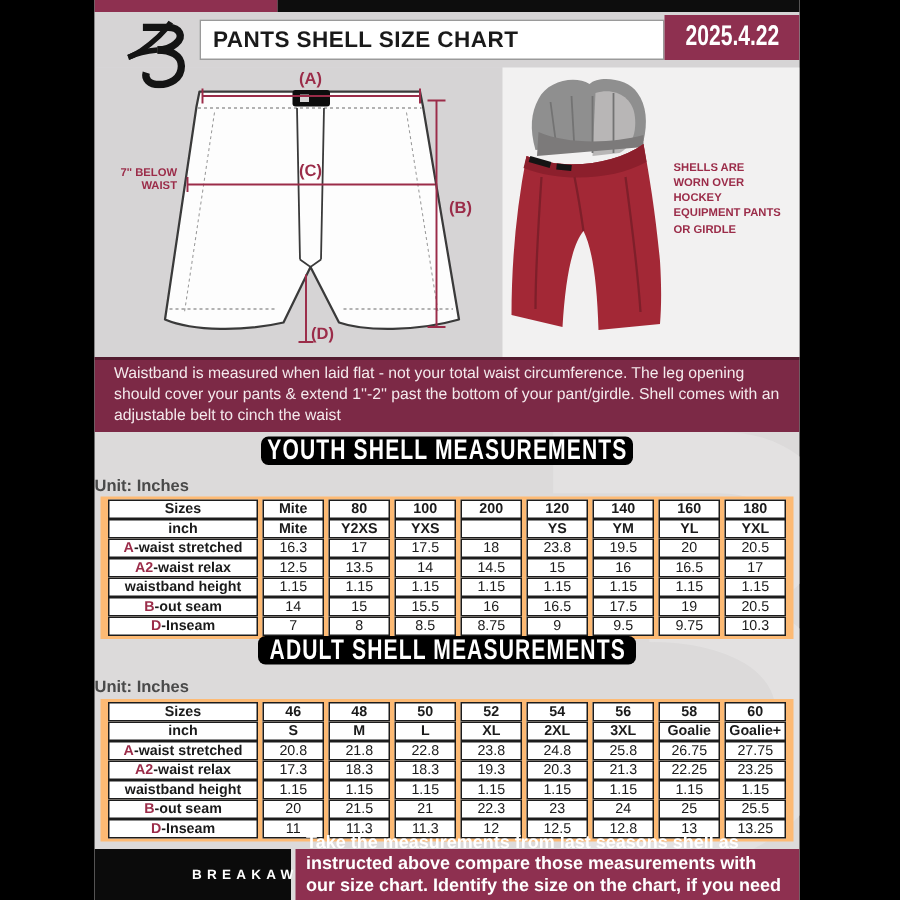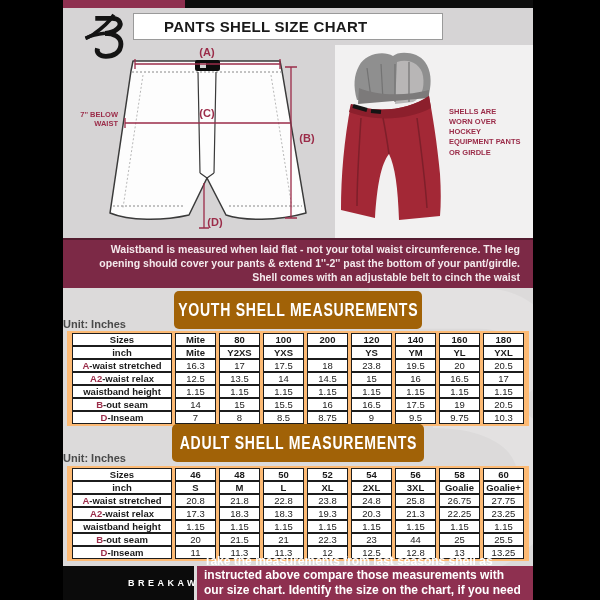--- a/index.html
+++ b/index.html
@@ -9,42 +9,42 @@
 
   
   .strip-maroon{position:absolute;left:0;top:0;width:122px;height:8px;background:#8e3050;}
   .strip-black{position:absolute;left:122px;top:0;right:0;height:8px;background:#0d0d0d;}
 
   
   #header{position:absolute;left:0;top:8px;width:470px;height:37px;background:#d6d4d5;}
   #logo{position:absolute;left:20px;top:5px;width:44px;height:46px;z-index:5;}
   #title-box{position:absolute;left:70px;top:5px;width:310px;height:27px;background:#fff;
              border:1px solid #9a9a9a;box-sizing:border-box;}
-  #title-box .t{display:block;padding-left:30px;line-height:25px;font-size:15px;font-weight:bold;
+  #title-box .t{display:block;padding-left:8px;line-height:25px;font-size:15px;font-weight:bold;
                 color:#1a1a1a;letter-spacing:0.3px;white-space:nowrap;}
   #date-badge{position:absolute;left:380px;top:2px;width:90px;height:30px;background:#8e3050;
               display:flex;align-items:center;justify-content:center;}
   #date-badge .t{color:#fff;font-size:19px;font-weight:bold;}
 
   .cond{display:inline-block;transform:scaleX(0.74);transform-origin:center;white-space:nowrap;}
 
   
   #diagram-panel{position:absolute;left:0;top:45px;width:470px;height:193px;background:#d6d4d5;}
   #photo-panel{position:absolute;left:272px;top:0;width:198px;height:193px;background:#f2f1f1;}
   #shell-caption{position:absolute;left:114px;top:62px;width:72px;color:#9b2c49;
                  font-size:7.5px;font-weight:bold;line-height:1.35;}
 
   
   #banner{position:absolute;left:0;top:238px;width:470px;height:50px;background:#7c2946;
           border-top:2px solid #541c30;box-sizing:border-box;display:flex;align-items:center;}
-  #banner .t{padding:0 13px;color:#f4e9ec;font-size:10.5px;font-weight:bold;line-height:1.32;
-             text-align:right;}
-
-  
-  .badge{position:absolute;left:50%;transform:translateX(-50%);height:38px;background:#a16207;
+  #banner .t{padding:0 13px;color:#f4e9ec;font-size:10.5px;font-weight:normal;line-height:1.32;
+             text-align:left;}
+
+  
+  .badge{position:absolute;left:50%;transform:translateX(-50%);height:19px;background:#000000;
          border-radius:5px;display:flex;align-items:center;justify-content:center;z-index:2;}
   .badge .t{color:#fff;font-size:19px;font-weight:bold;letter-spacing:1px;}
   .unit{position:absolute;left:0;width:100%;text-align:left;font-size:11px;font-weight:bold;
         color:#4a4a4a;z-index:2;}
 
   
   .tbl-wrap{position:absolute;left:4px;width:462px;background:#fdba74;padding:2px;box-sizing:border-box;z-index:2;}
   table{border-collapse:separate;border-spacing:3px 0;width:100%;table-layout:fixed;}
   col.c0{width:100px;}
   td{border:1.5px solid #1c1c1c;background:#fff;height:10px;text-align:center;
@@ -75,20 +75,23 @@
 
   <div id="header">
     <svg id="logo" viewBox="0 0 48 52">
       <path d="M13 6 H32 C41 6 44 13 38 18 C34 21.5 29 23 24 23" fill="none" stroke="#141414" stroke-width="5.5"></path>
       <path d="M24 23 C34 23 42 27 42 35 C42 45 33 49 25 49 C18 49 14 45 15.5 40" fill="none" stroke="#141414" stroke-width="5.5"></path>
       <path d="M34 2 C29 10 21 17 11 24 C7 26.5 4 28 2 28.5" fill="none" stroke="#141414" stroke-width="4"></path>
       <path d="M2 28.5 C10 24.5 18 23.5 24 23" fill="none" stroke="#141414" stroke-width="4"></path>
     </svg>
     <div id="title-box">
       <span class="t">PANTS SHELL SIZE CHART</span>
+    </div>
+    <div id="date-badge">
+      <span class="t cond">2025.4.22</span>
     </div>
   </div>
 
   <div id="diagram-panel">
     <svg width="290" height="193" viewBox="0 0 290 193">
 
       <path d="M70 16 L217 16 L219 26 L243 168 C215 176 180 176 163 170 L144 133 L126 170 C100 176 66 176 47 168 L68 26 Z" fill="#fdfdfd" stroke="#3a3a3a" stroke-width="1.5" stroke-linejoin="round"></path>
 
       <path d="M69 27 L218 27" stroke="#6a6a6a" stroke-width="0.8" stroke-dasharray="2 2" fill="none"></path>
 
@@ -316,21 +319,21 @@
             <td>1.15</td>
             <td>1.15</td>
           </tr>
           <tr>
             <td class="lbl"><span class="pfx">B</span>-out seam</td>
             <td>20</td>
             <td>21.5</td>
             <td>21</td>
             <td>22.3</td>
             <td>23</td>
-            <td>44</td>
+            <td>24</td>
             <td>25</td>
             <td>25.5</td>
           </tr>
           <tr>
             <td class="lbl"><span class="pfx">D</span>-Inseam</td>
             <td>11</td>
             <td>11.3</td>
             <td>11.3</td>
             <td>12</td>
             <td>12.5</td>

